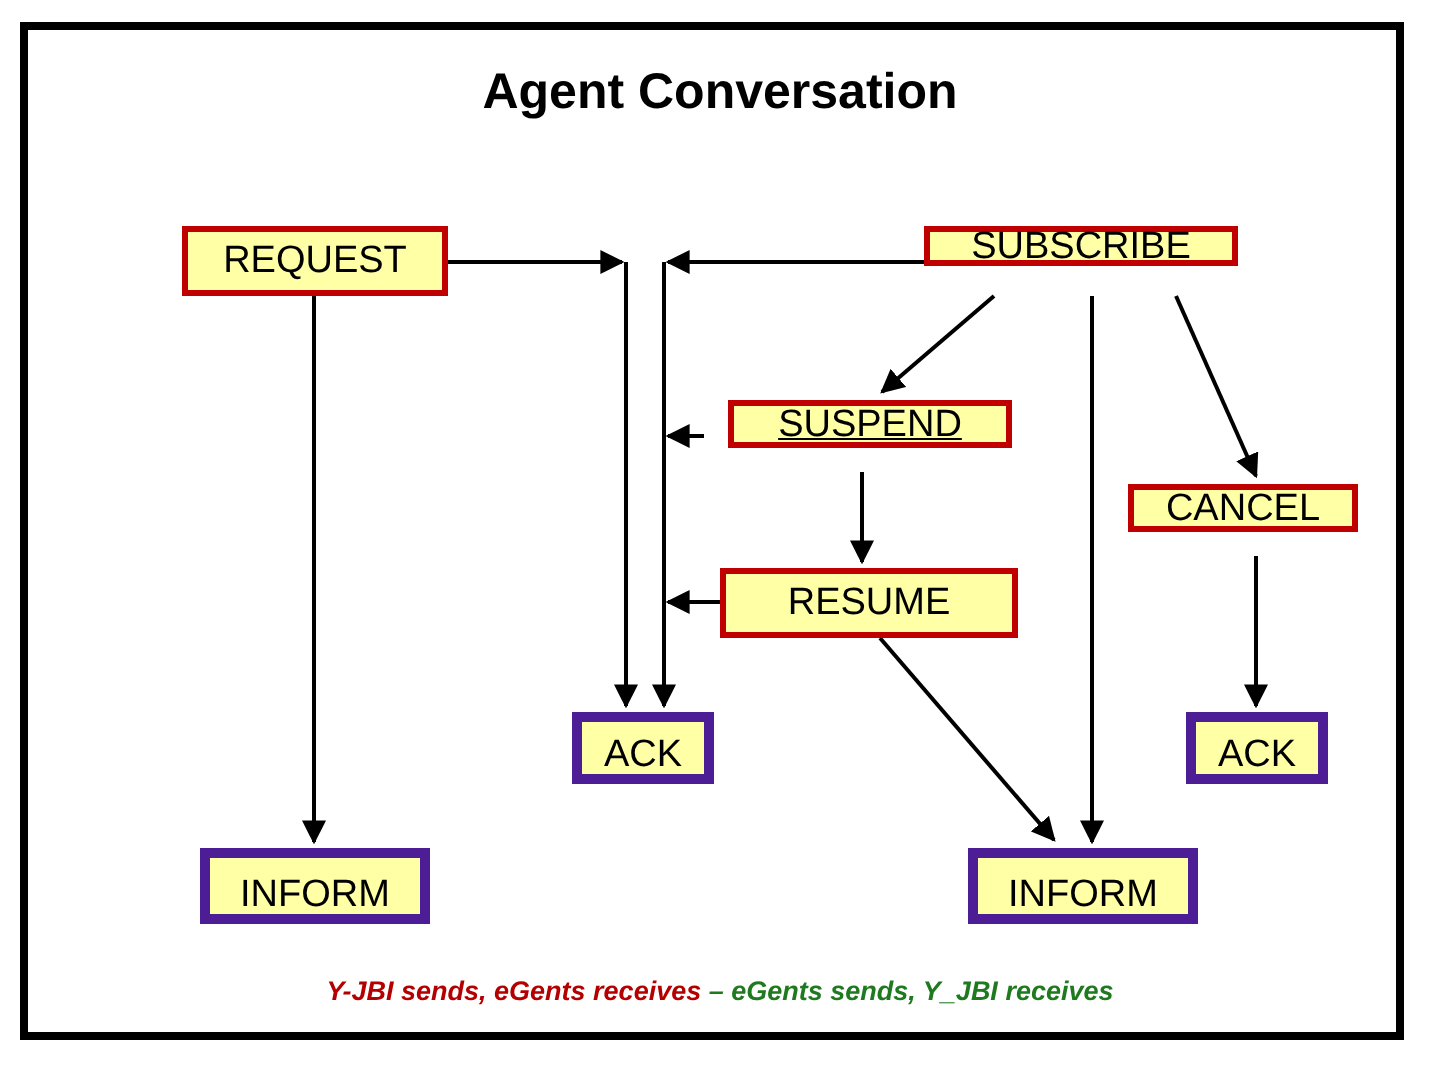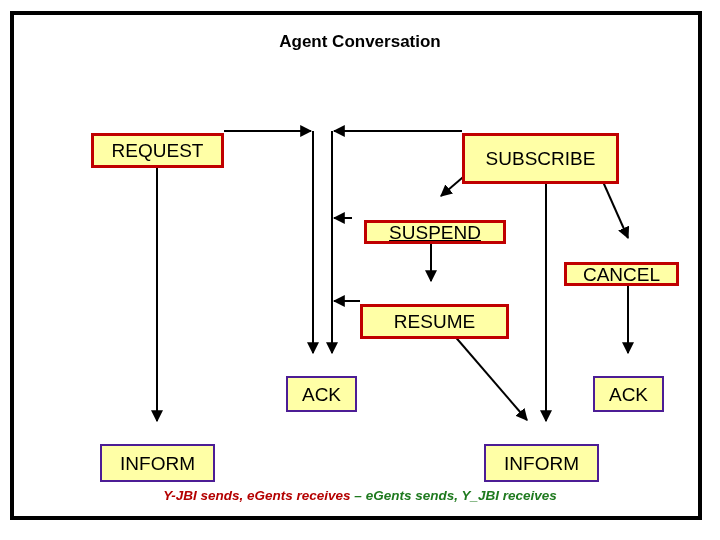--- a/index.html
+++ b/index.html
@@ -28,44 +28,44 @@
     border: 4px solid #000000;
     box-sizing: border-box;
     background: #ffffff;
   }
   #title {
     position: absolute;
     left: 0;
     top: 32px;
     width: 720px;
     text-align: center;
-    font-size: 17px;
+    font-size: 25px;
     font-weight: bold;
     color: #000000;
     letter-spacing: 0px;
     white-space: nowrap;
   }
   .node {
     position: absolute;
     box-sizing: border-box;
     background: #ffffa6;
     display: flex;
     align-items: center;
     justify-content: center;
     font-size: 19px;
     color: #000000;
     line-height: 1;
     white-space: nowrap;
-    margin-top: 20px;
   }
   .node.red {
     border: 3px solid #c00000;
   }
   .node.green {
-    border: 2px solid #4c1d95;
+    border: 5px solid #4c1d95;
+    align-items: flex-end;
   }
   #svg-edges {
     position: absolute;
     left: 0;
     top: 0;
     width: 720px;
     height: 540px;
     pointer-events: none;
   }
   #caption {
@@ -125,21 +125,21 @@
       <path d="M 440 319 L 527 420" marker-end="url(#arrow)"></path>
 
       <path d="M 628 278 L 628 353" marker-end="url(#arrow)"></path>
     </g>
   </svg>
 
   <div class="node red" style="left:91px; top:113px; width:133px; height:35px;">
     <span>REQUEST</span>
   </div>
 
-  <div class="node red" style="left:462px; top:113px; width:157px; height:51px;">
+  <div class="node red" style="left:462px; top:113px; width:157px; height:20px;">
     <span>SUBSCRIBE</span>
   </div>
 
   <div class="node red" style="left:364px; top:200px; width:142px; height:24px;text-decoration:underline;">
     <span>SUSPEND</span>
   </div>
 
   <div class="node red" style="left:564px; top:242px; width:115px; height:24px;">
     <span>CANCEL</span>
   </div>

